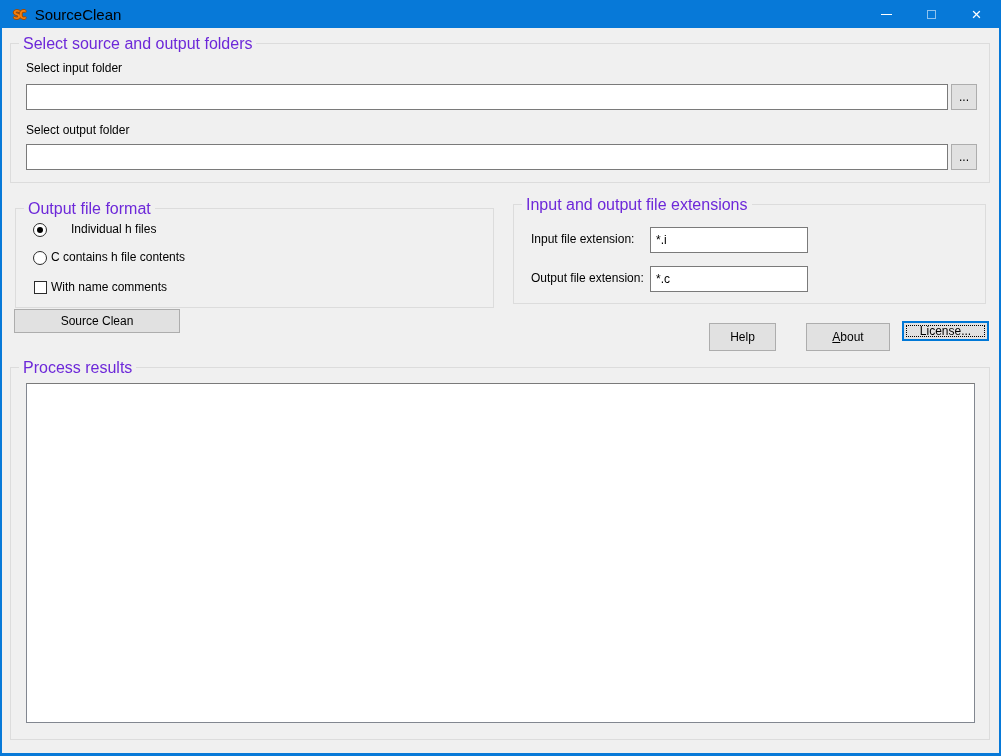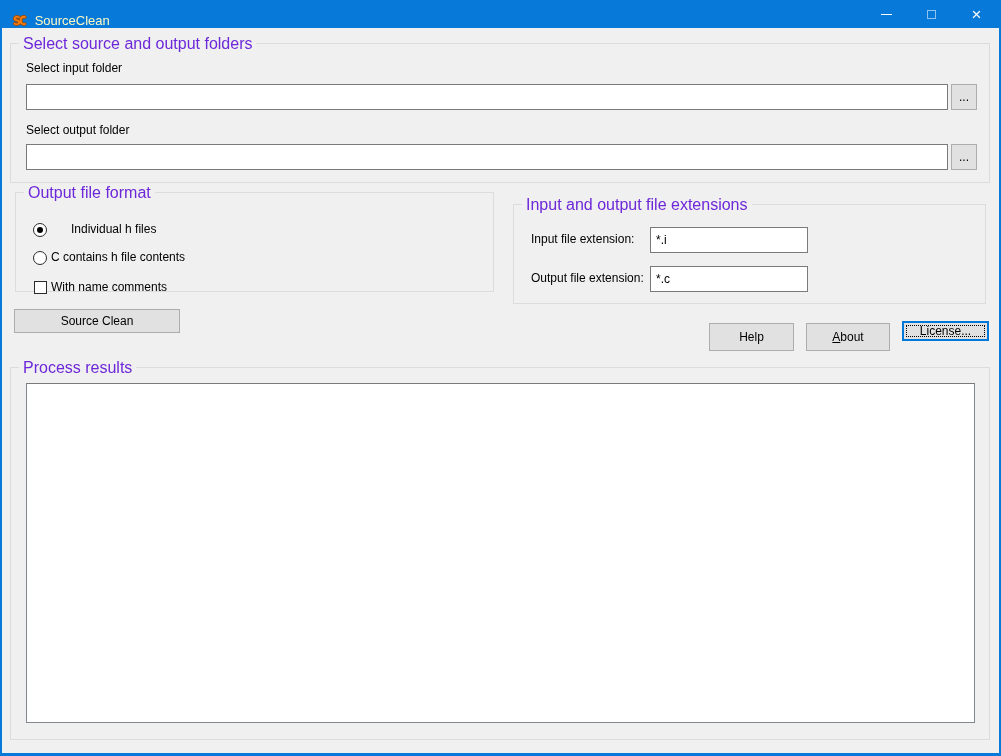--- a/index.html
+++ b/index.html
@@ -17,33 +17,33 @@
     position: absolute;
     left: 2px; right: 2px; top: 28px; bottom: 3px;
     background: #f0f0f0;
   }
 
   
   .titlebar {
     position: absolute;
     left: 0; top: 0; width: 100%; height: 28px;
     background: #0779d8;
-    display: flex; align-items: flex-end;
+    display: flex; align-items: center;
   }
   .app-icon {
     margin-left: 13px;
     font-size: 13px; font-weight: bold; letter-spacing: -2px;
     color: #f5800f;
     text-shadow: 1px 0 0 #a34a00, -1px 0 0 #a34a00, 0 1px 0 #a34a00, 0 -1px 0 #a34a00;
     font-family: "DejaVu Sans Mono", monospace;
   }
   .win-title {
     margin-left: 10px;
-    color: #fef9c3;
-    font-size: 13px;
+    color: #000000;
+    font-size: 15px;
   }
   .win-controls {
     position: absolute; right: 2px; top: 0; height: 28px;
     display: flex;
   }
   .win-btn {
     width: 45px; height: 28px;
     display: flex; align-items: center; justify-content: center;
     cursor: default;
   }
@@ -169,21 +169,21 @@
     <span class="group-title">Select source and output folders</span>
   </div>
   <span class="lbl" style="left:26px; top:61px;">Select input folder</span>
   <input class="txt" style="left: 26px; top: 84px; width: 922px; height: 26px;" value="">
   <button class="btn" style="left:951px; top:84px; width:26px; height:26px;">...</button>
 
   <span class="lbl" style="left:26px; top:123px;">Select output folder</span>
   <input class="txt" style="left: 26px; top: 144px; width: 922px; height: 26px;" value="">
   <button class="btn" style="left:951px; top:144px; width:26px; height:26px;">...</button>
 
-  <div class="groupbox" style="left:15px; top:192px; width:479px; height:100px;">
+  <div class="groupbox" style="left:15px; top:208px; width:479px; height:100px;">
     <span class="group-title">Output file format</span>
   </div>
   <div class="opt-row" style="left:33px; top:222px;gap:20px;">
     <span class="radio checked"></span>
     <span class="opt-label">Individual h files</span>
   </div>
   <div class="opt-row" style="left:33px; top:250px;">
     <span class="radio"></span>
     <span class="opt-label">C contains h file contents</span>
   </div>
@@ -194,21 +194,21 @@
 
   <div class="groupbox" style="left:513px; top:204px; width:473px; height:100px;">
     <span class="group-title">Input and output file extensions</span>
   </div>
   <span class="lbl" style="left:531px; top:232px;">Input file extension:</span>
   <input class="txt" style="left: 650px; top: 227px; width: 158px; height: 26px;" value="*.i">
   <span class="lbl" style="left:531px; top:271px;">Output file extension:</span>
   <input class="txt" style="left: 650px; top: 266px; width: 158px; height: 26px;" value="*.c">
 
   <button class="btn" style="left:14px; top:309px; width:166px; height:24px;">Source Clean</button>
-  <button class="btn" style="left:709px; top:323px; width:85px; height:28px;">Help</button>
+  <button class="btn" style="left:709px; top:323px; width:67px; height:28px;">Help</button>
   <button class="btn" style="left:806px; top:323px; width:84px; height:28px;">
     <span class="mnemonic">About</span>
   </button>
   <button class="btn focused" style="left:902px; top:321px; width:87px; height:20px;">
     <span>License...</span>
     <span class="focus-rect"></span>
   </button>
 
   <div class="groupbox" style="left:10px; top:367px; width:980px; height:373px;">
     <span class="group-title">Process results</span>

